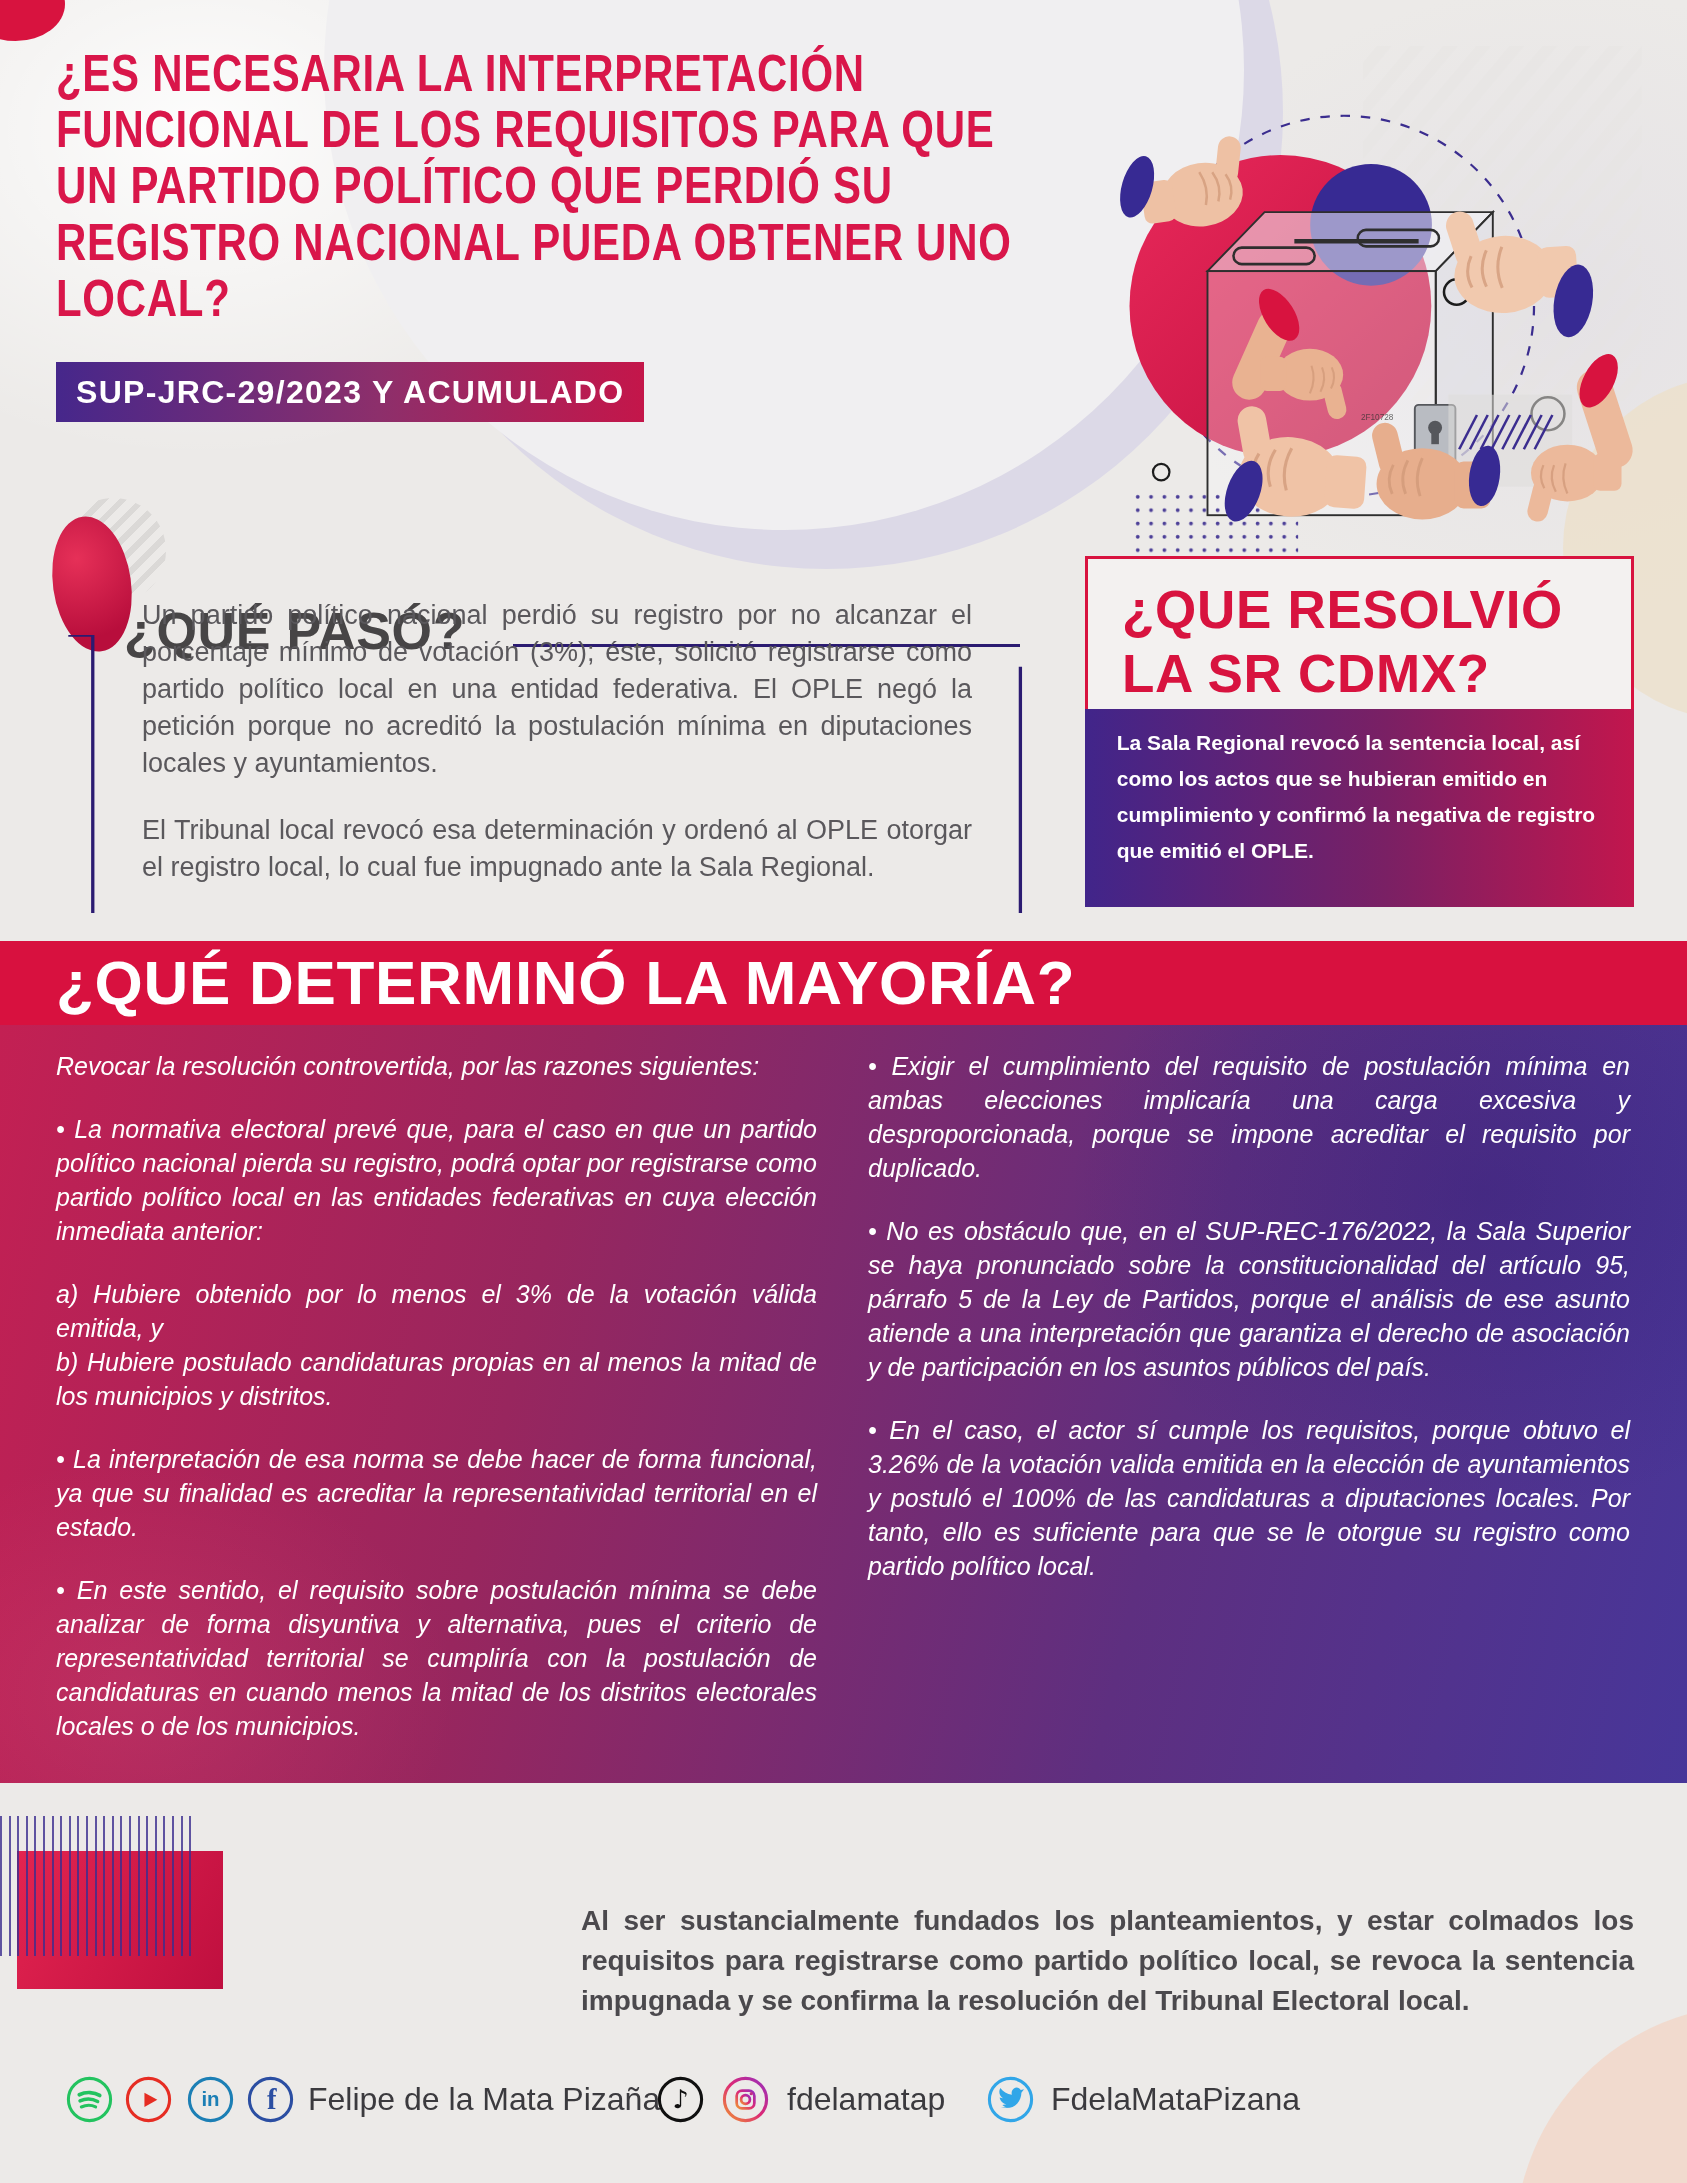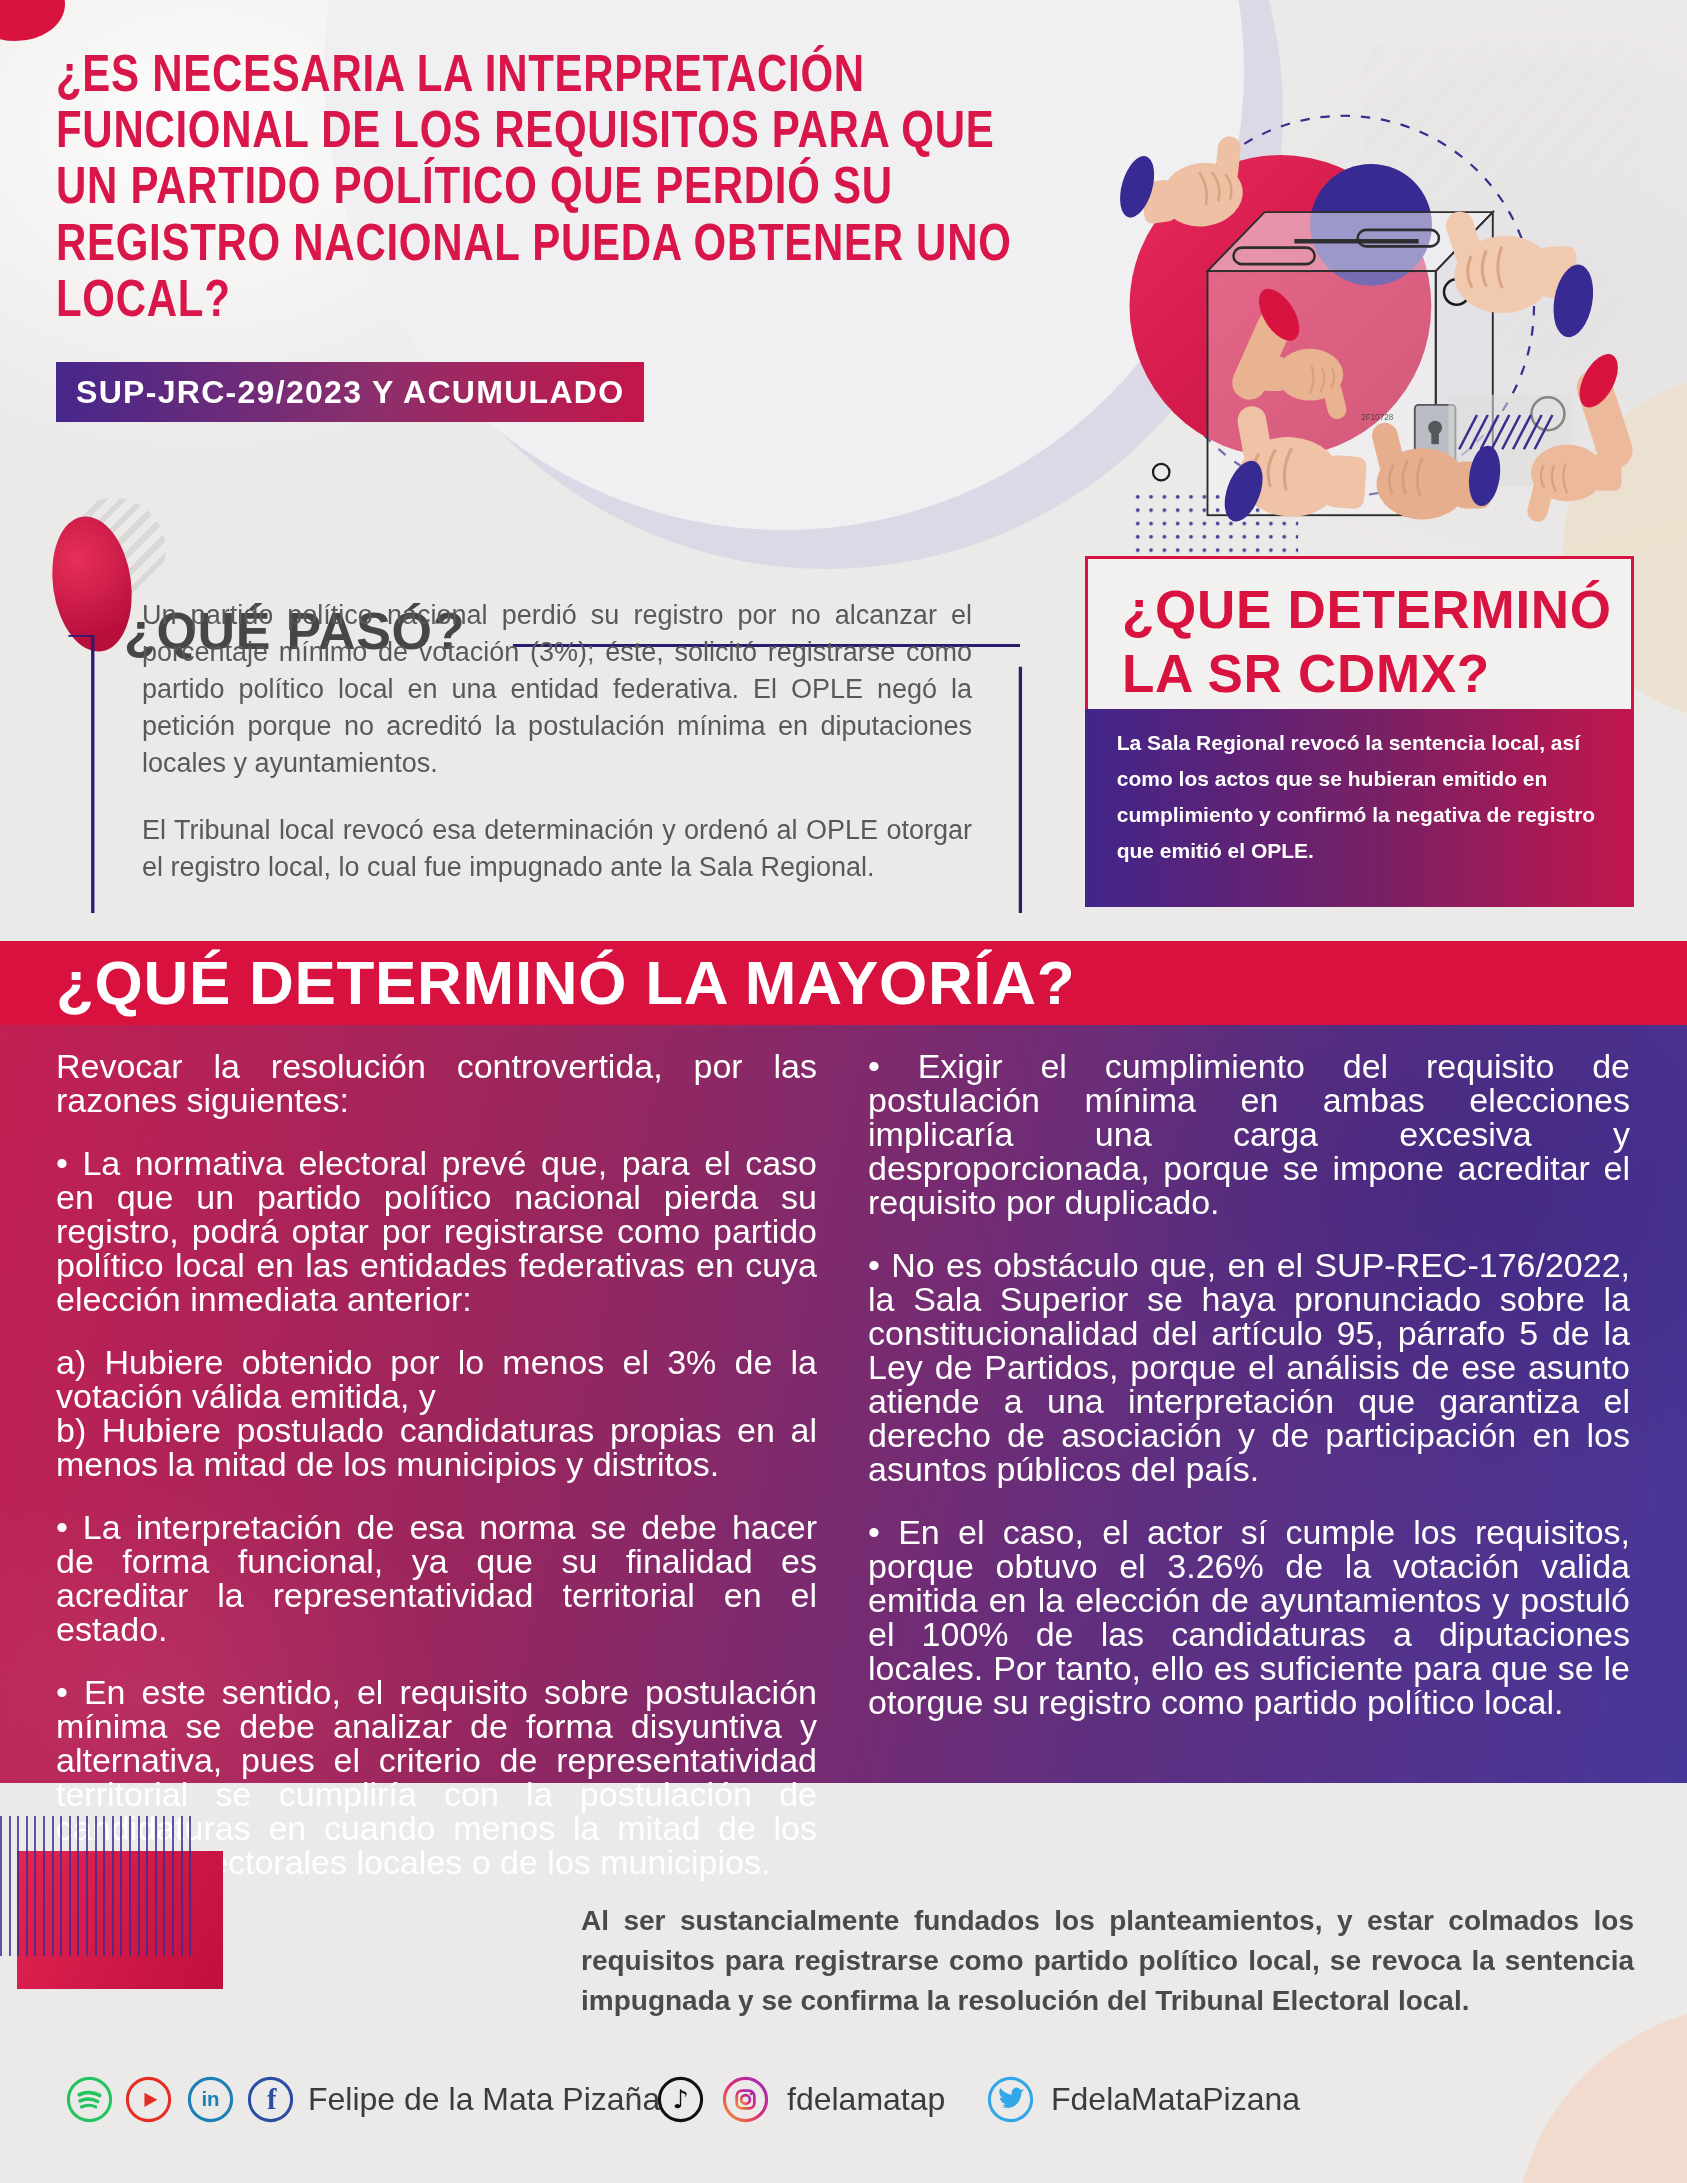--- a/index.html
+++ b/index.html
@@ -52,21 +52,21 @@
 
   
   .band{left:0;top:941px;width:1687px;height:84px;background:#d8113f;}
   .band-text{position:absolute;left:56px;top:0;line-height:84px;color:#fff;
     font-size:62px;font-weight:bold;letter-spacing:0.7px;}
   .grad-body{left:0;top:1025px;width:1687px;height:758px;
     background:linear-gradient(103deg,#c32053 0%,#98265e 32%,#5e2f80 68%,#473699 100%);}
   .grad-body .tex{position:absolute;inset:0;
     background:radial-gradient(595px 463px at 88% 22%, rgba(30,20,110,.28), rgba(0,0,0,0) 70%),
                radial-gradient(463px 331px at 8% 88%, rgba(255,120,150,.14), rgba(0,0,0,0) 70%);}
-  .col{position:absolute;top:24px;color:#fff;font-size:34px;line-height:34px;text-align:justify;}
+  .col{position:absolute;top:24px;color:#fff;font-size:25px;line-height:34px;text-align:justify;font-style:italic;}
   .col-l{left:56px;width:761px;}
   .col-r{left:868px;width:762px;}
   .col p{margin:0 0 29px 0;}
   .col p.tight{margin:0;}
   .col p.intro{margin:0 0 29px 0;}
 
   
   .hatch{left:0;top:1816px;width:198px;height:140px;z-index:3;
     background:repeating-linear-gradient(90deg,rgba(59,45,143,.8) 0 2px,rgba(0,0,0,0) 2px 8.6px);}
   .redsq{left:16.5px;top:1851px;width:206px;height:138px;z-index:2;
@@ -194,21 +194,21 @@
   <div class="abs paso-line"></div>
   <svg class="abs paso-bracket" viewBox="95 960 1460 420">
     <polyline points="103,930 140,930 140,1356 1542,1356 1542,978" transform="translate(0,30)" fill="none" stroke="#2b1b71" stroke-width="5"></polyline>
   </svg>
   <div class="abs paso-text">
     <p>Un partido político nacional perdió su registro por no alcanzar el porcentaje mínimo de votación (3%); éste, solicitó registrarse como partido político local en una entidad federativa. El OPLE negó la petición porque no acreditó la postulación mínima en diputaciones locales y ayuntamientos.</p>
     <p>El Tribunal local revocó esa determinación y ordenó al OPLE otorgar el registro local, lo cual fue impugnado ante la Sala Regional.</p>
   </div>
 
   <div class="abs res-card">
-    <div class="res-head">¿QUE DETERMINÓ
+    <div class="res-head">¿QUE RESOLVIÓ
 LA SR CDMX?</div>
     <div class="res-panel">La Sala Regional revocó la sentencia local, así como los actos que se hubieran emitido en cumplimiento y confirmó la negativa de registro que emitió el OPLE.</div>
   </div>
 
   <div class="abs band">
     <div class="band-text">¿QUÉ DETERMINÓ LA MAYORÍA?</div>
   </div>
   <div class="abs grad-body">
     <div class="tex"></div>
     <div class="col col-l">

